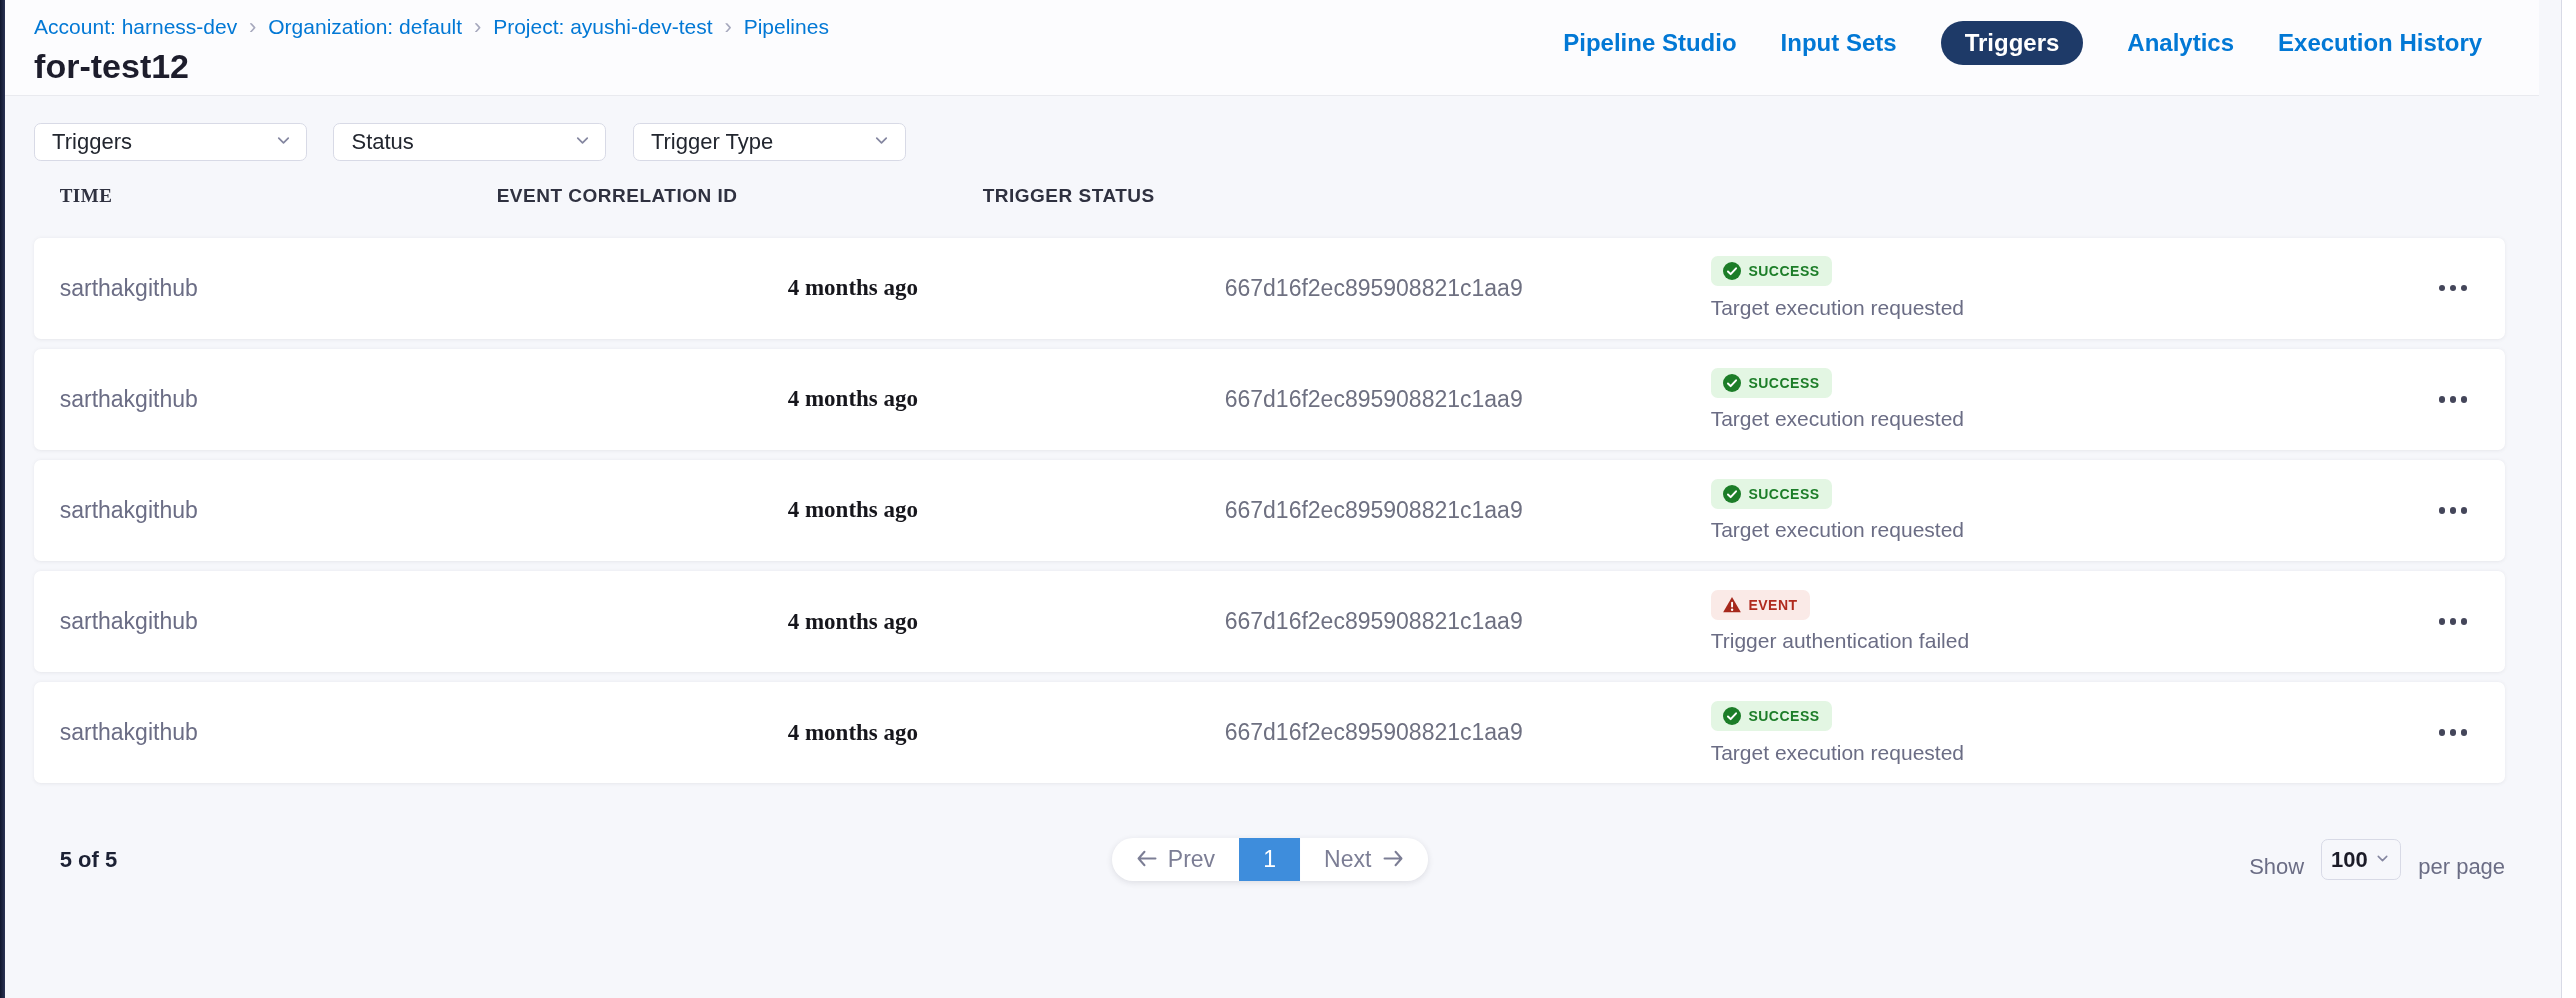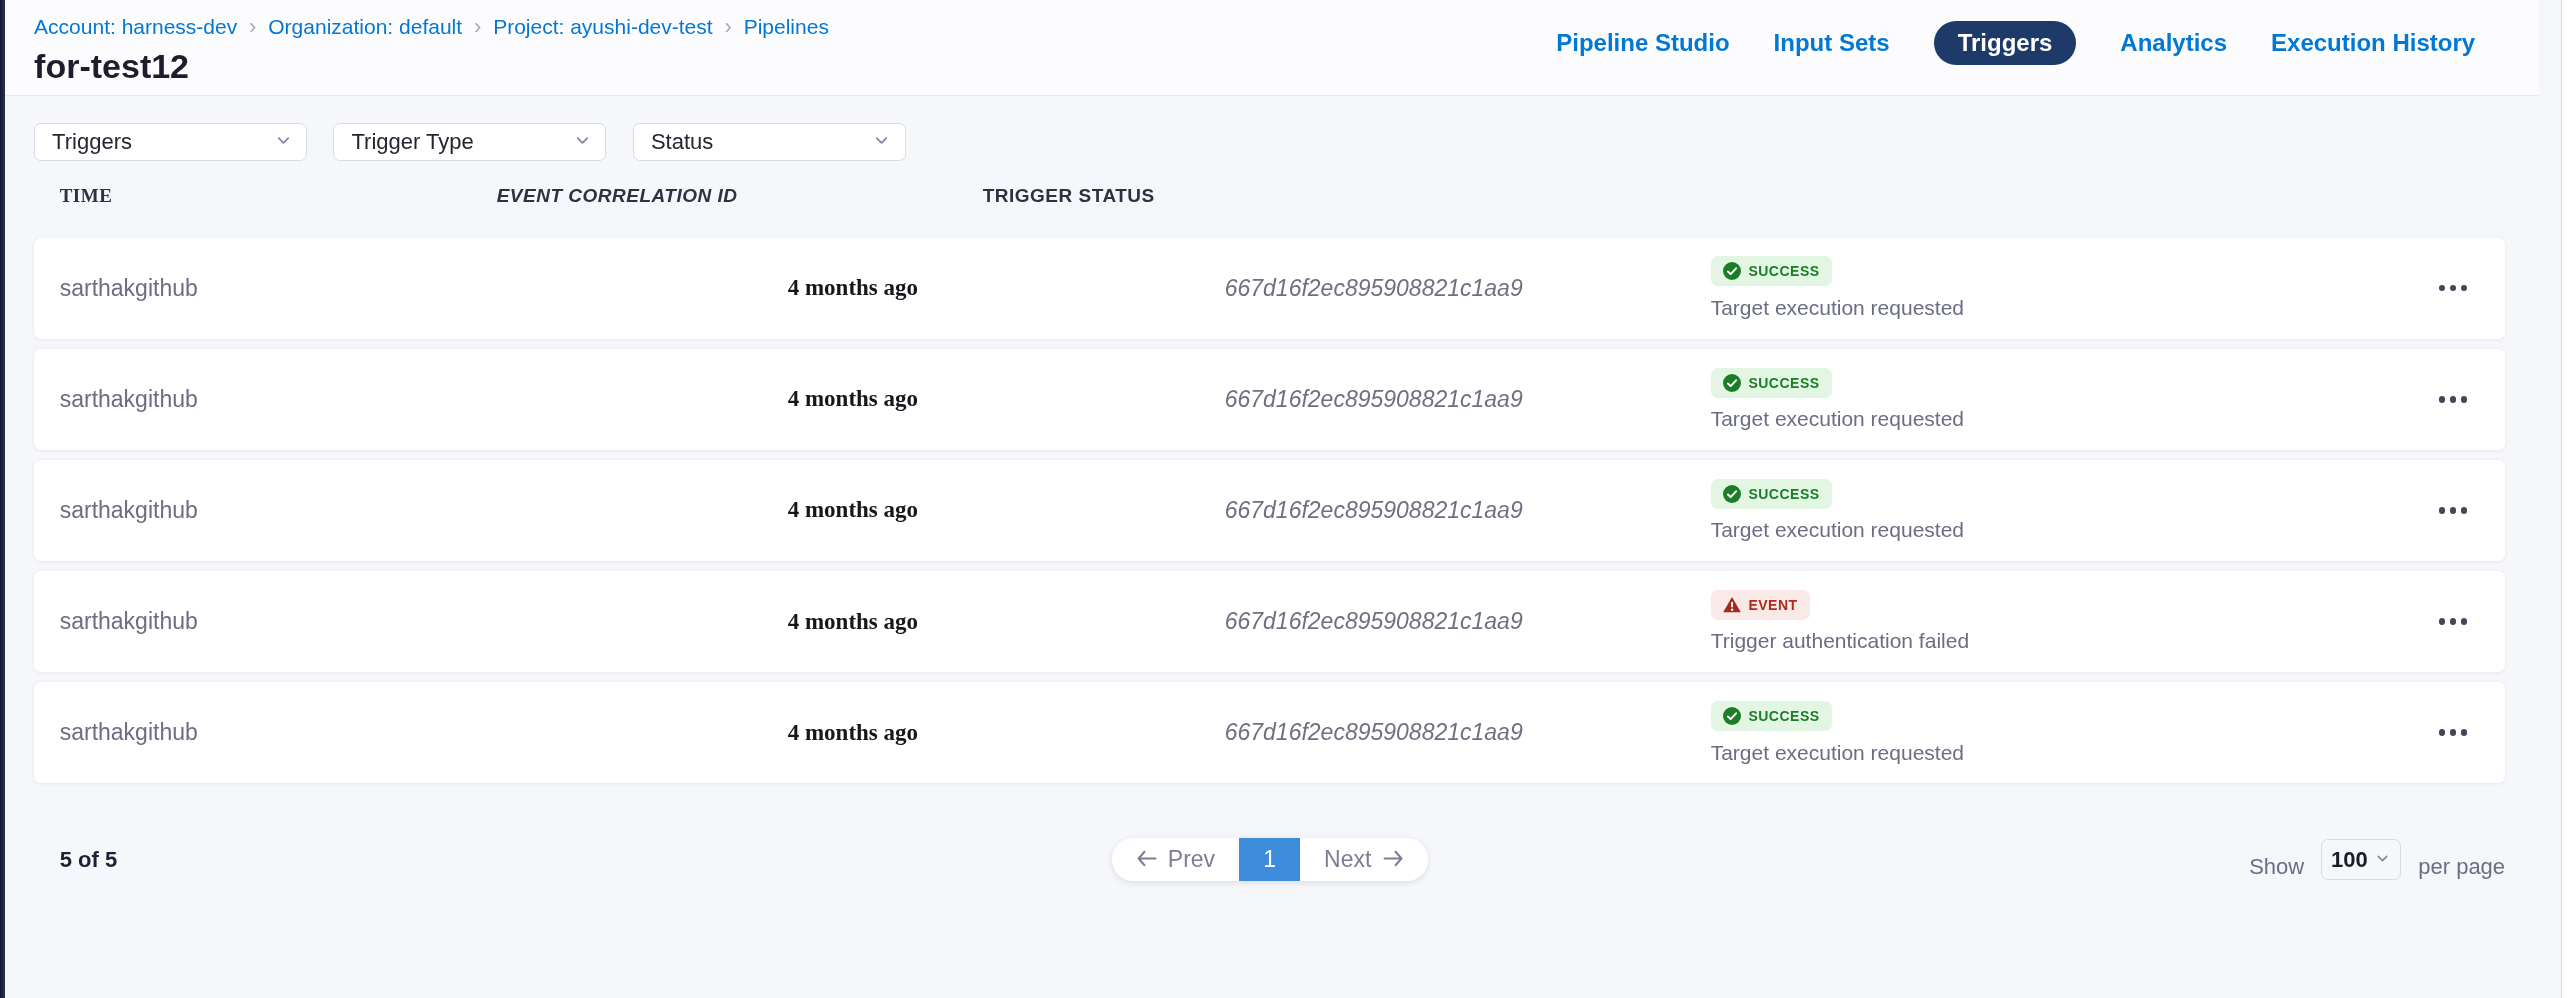--- a/index.html
+++ b/index.html
@@ -13,21 +13,21 @@
     background:#f6f7fb; border-right:1.7px solid #d8dae6; display:flex; flex-direction:column; }
 
   
   .header { height:96px; width:calc(100% - 22px); background:#fcfcfe;
     border-bottom:0.9px solid #e9eaef; position:relative; padding:13.6px 0 0 29px; }
   .breadcrumb { display:flex; align-items:center; gap:10.2px; font-size:21px; line-height:25.6px; }
   .breadcrumb a { color:#0278d5; text-decoration:none; font-weight:500; cursor:pointer; }
   .crumb-sep { color:#a6a8bd; font-size:22px; padding:0 1.7px; }
   .page-title { margin-top:7.7px; font-size:34px; line-height:39px; font-weight:700; color:#1d1d2c; }
 
-  .top-nav { position:absolute; right:64px; top:21px; display:flex; align-items:center; gap:44px; }
+  .top-nav { position:absolute; right:57px; top:21px; display:flex; align-items:center; gap:44px; }
   .top-nav .nav-link { font-size:24px; font-weight:600; color:#0278d5; text-decoration:none; cursor:pointer; }
   .top-nav .nav-pill { background:#1e3a68; color:#ffffff; border-radius:23px; height:44px;
     display:flex; align-items:center; padding:0 24px; font-size:24px; font-weight:600; cursor:pointer; }
 
   
   .tabbar { height:57px; width:calc(100% - 22px); background:#ffffff;
     border-bottom:0.9px solid #e0e2ea; display:flex; align-items:stretch; padding-left:47px; gap:32px; }
   .tab { display:flex; align-items:center; font-size:24px; color:#2a2c3a; position:relative; cursor:pointer; }
   .tab.active { font-weight:700; color:#121219; }
   .tab.active::after { content:""; position:absolute; left:-7.7px; right:-7.7px; bottom:0;
@@ -39,21 +39,21 @@
   .filters-row { margin-top:27px; display:flex; gap:26.4px; }
   .dropdown { width:273px; height:38px; background:#ffffff; border:1.7px solid #d8dae6; border-radius:6.8px;
     display:flex; align-items:center; justify-content:space-between; padding:0 13.6px 0 17px; cursor:pointer; }
   .dropdown .dd-label { font-size:22px; color:#22262f; }
 
   .table-header { margin-top:22px; height:25.6px; display:flex; align-items:center; padding:0 25.6px;
     font-size:19px; font-weight:700; letter-spacing:0.5px; color:#2f3140; }
 
   .col-trigger { width:728px; }
   .col-time    { width:437px;font-family:Liberation Serif, serif; }
-  .col-id      { width:486px;font-style:italic; }
+  .col-id      { width:486px; }
   .col-status  { flex:1; }
   .col-menu    { width:53px; display:flex; justify-content:center; }
 
   .rows { display:flex; flex-direction:column; }
   .row-card { height:101px; margin-top:10.2px; background:#ffffff; border-radius:6.8px;
     box-shadow:0 0.9px 3.4px rgba(96,97,112,0.10); display:flex; align-items:center; padding:0 25.6px; }
   .row-card:first-child { margin-top:29px; }
   .cell-trigger { font-size:23px; color:#6b6d85; }
   .cell-time { font-size:23px; font-weight:700; color:#16161c; }
   .cell-id { font-size:23px; color:#6e7081; }
@@ -123,29 +123,29 @@
     <div class="filters-row">
       <div class="dropdown">
         <span class="dd-label">Triggers</span>
         <span>
           <svg width="19" height="19" viewBox="0 0 20 20">
               <path d="M5 7.5 L10 12.5 L15 7.5" stroke="#8486a0" stroke-width="1.8" fill="none" stroke-linecap="round" stroke-linejoin="round"></path>
             </svg>
         </span>
       </div>
       <div class="dropdown">
-        <span class="dd-label">Trigger Type</span>
+        <span class="dd-label">Status</span>
         <span>
           <svg width="19" height="19" viewBox="0 0 20 20">
               <path d="M5 7.5 L10 12.5 L15 7.5" stroke="#8486a0" stroke-width="1.8" fill="none" stroke-linecap="round" stroke-linejoin="round"></path>
             </svg>
         </span>
       </div>
       <div class="dropdown">
-        <span class="dd-label">Status</span>
+        <span class="dd-label">Trigger Type</span>
         <span>
           <svg width="19" height="19" viewBox="0 0 20 20">
               <path d="M5 7.5 L10 12.5 L15 7.5" stroke="#8486a0" stroke-width="1.8" fill="none" stroke-linecap="round" stroke-linejoin="round"></path>
             </svg>
         </span>
       </div>
     </div>
 
     <div class="table-header">
       <div class="col-time">TIME</div>

